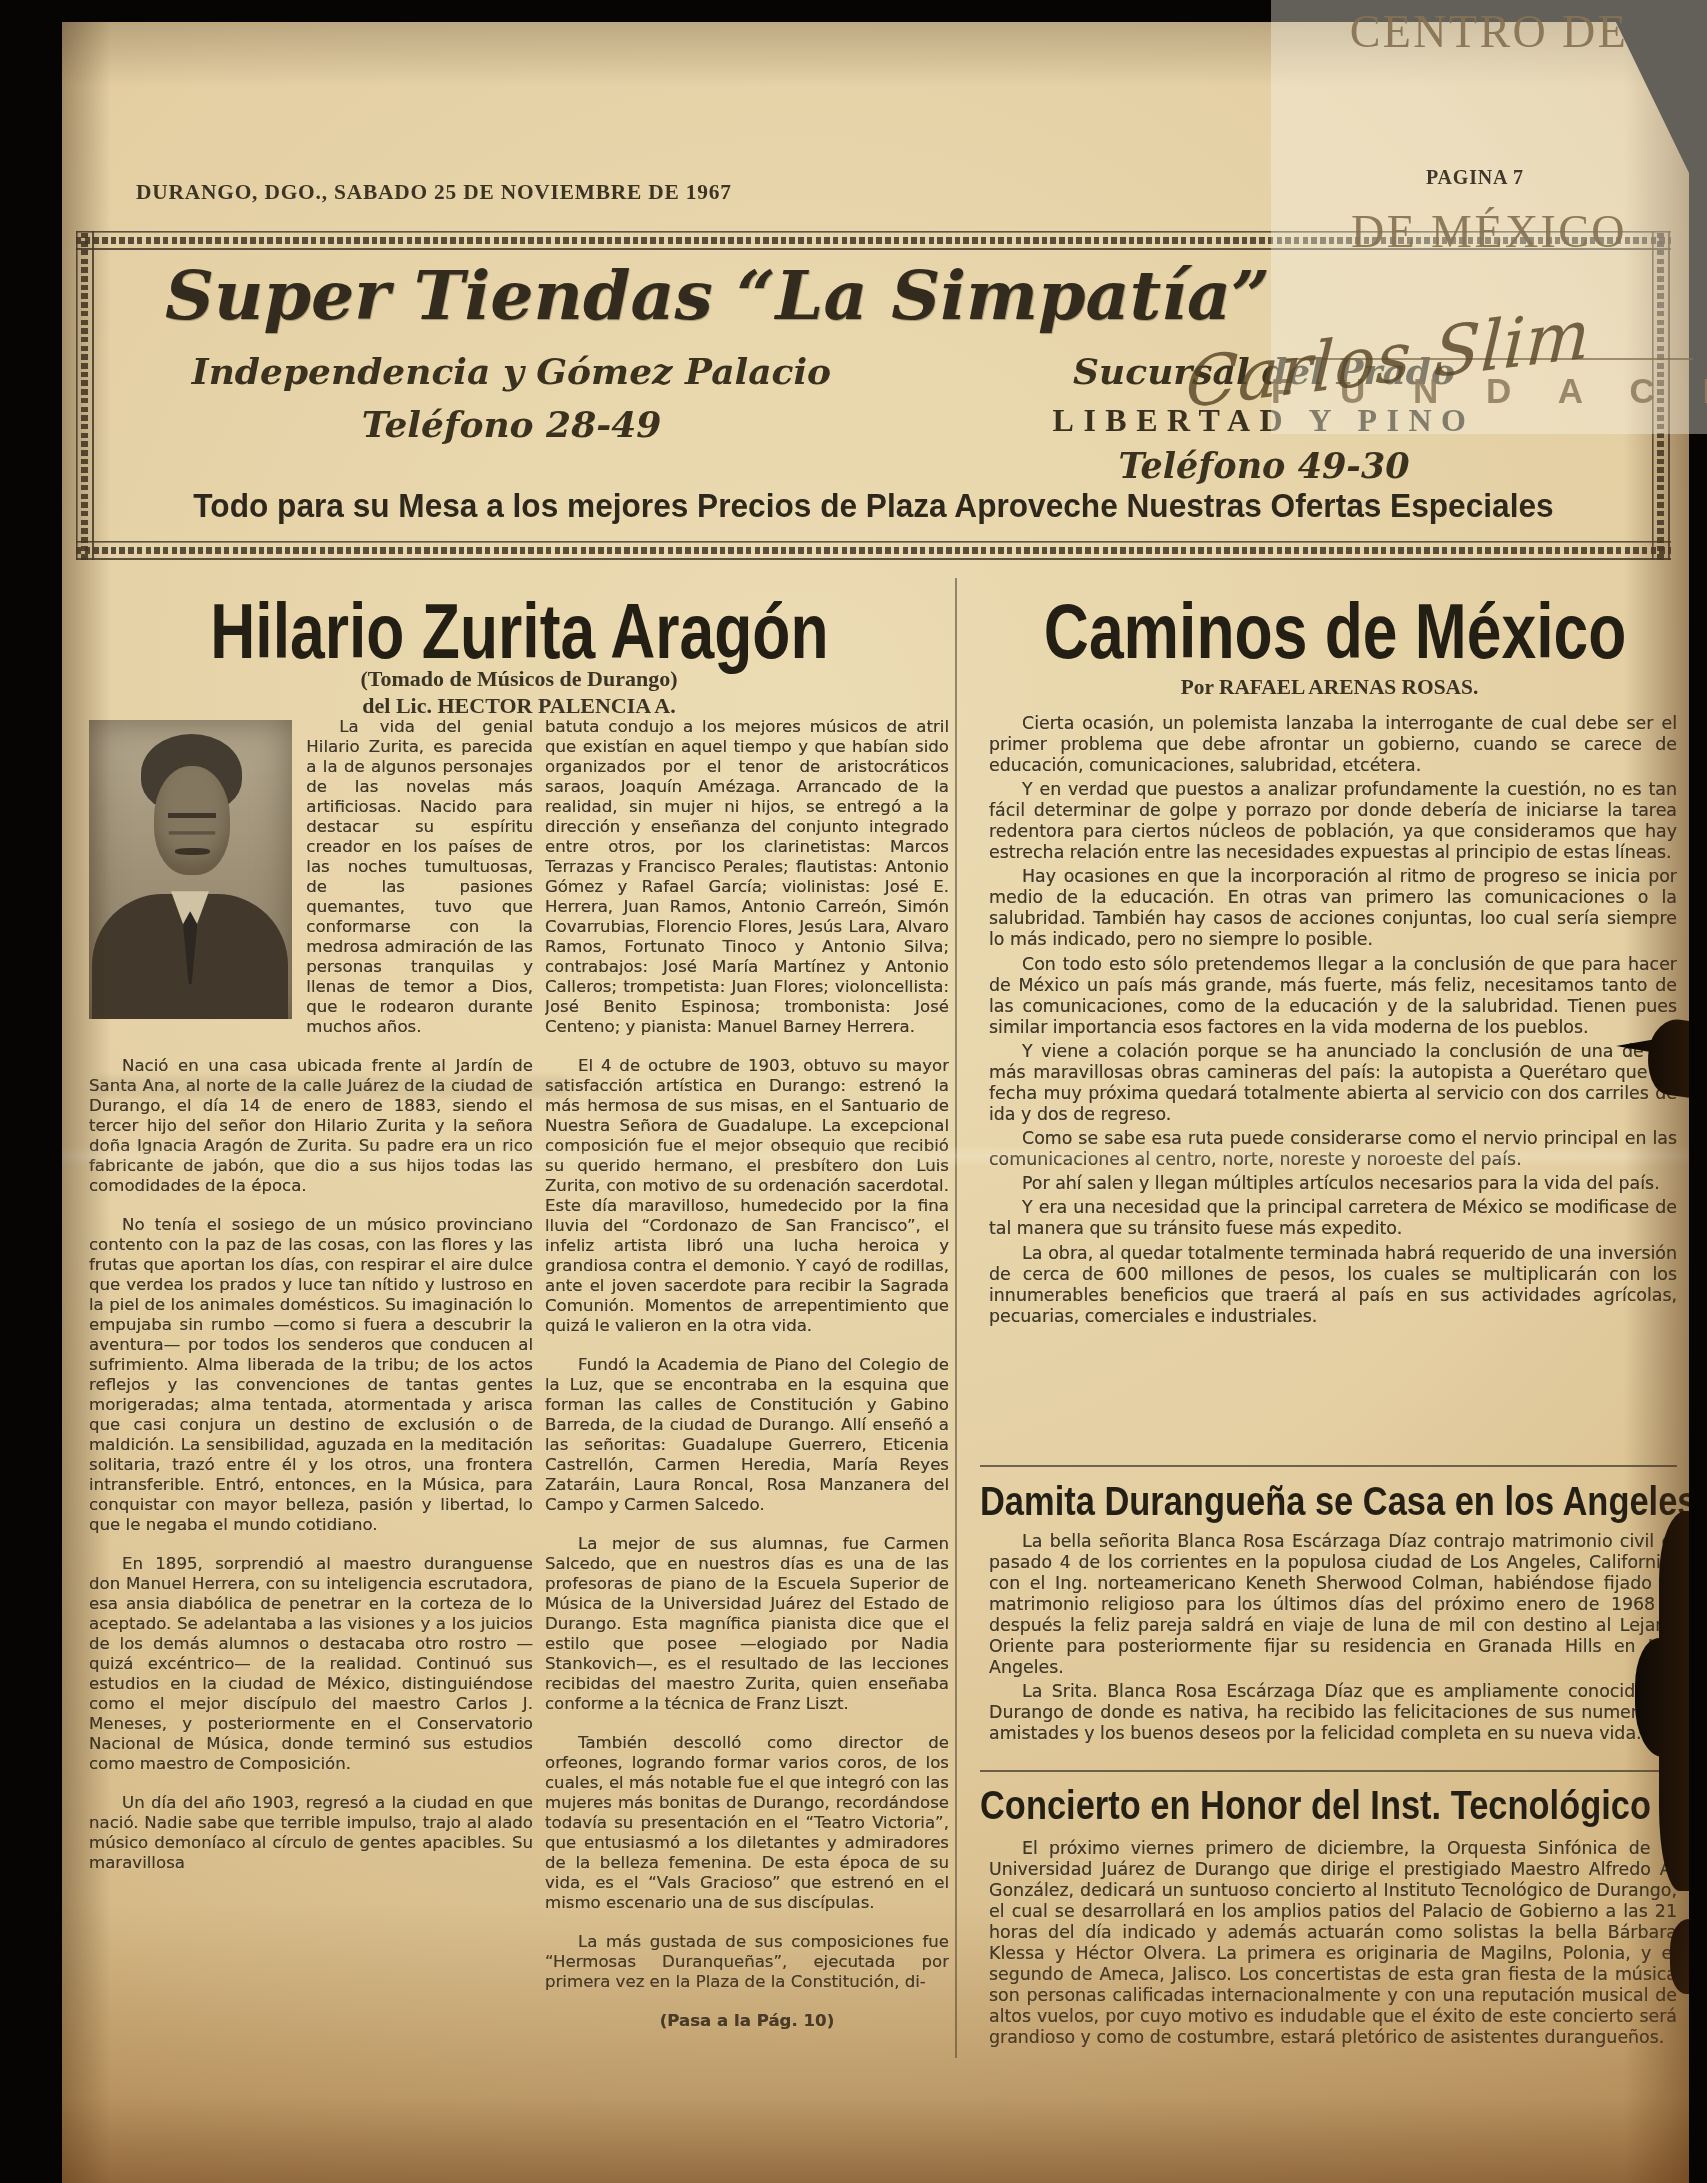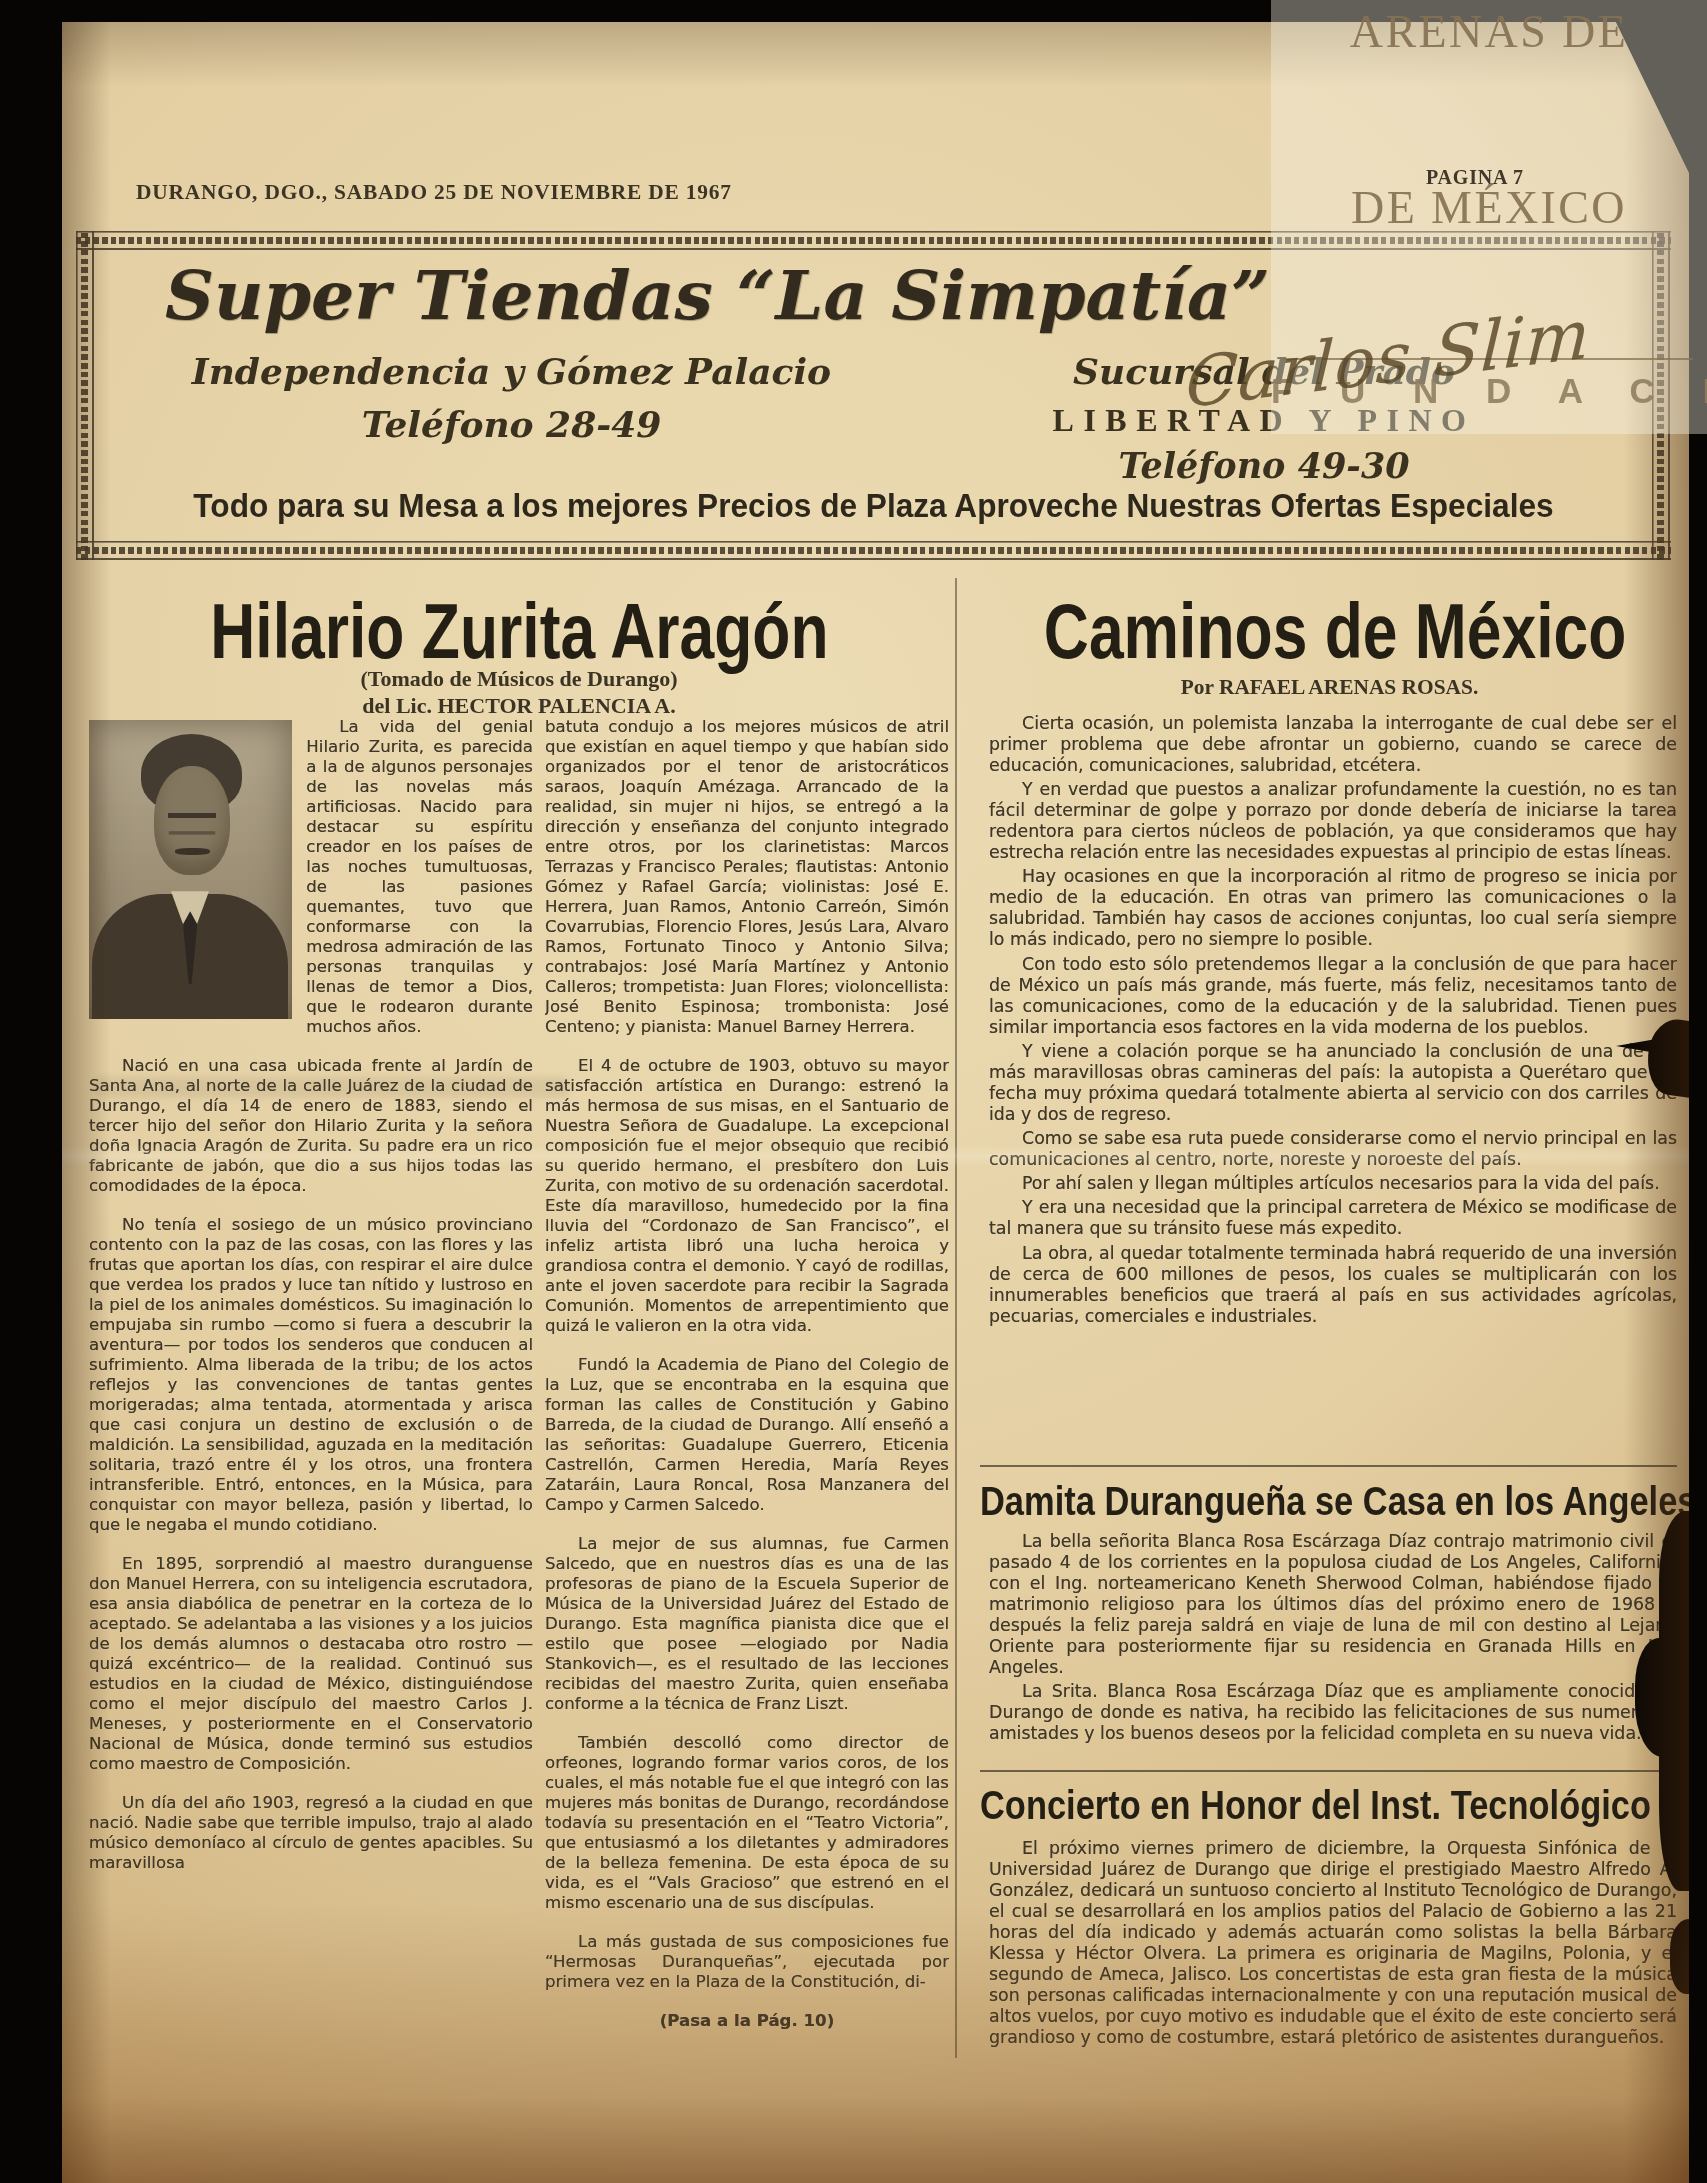--- a/index.html
+++ b/index.html
@@ -216,19 +216,19 @@
   <div class="blob blob-a2"></div>
   <div class="blob blob-b"></div>
   <div class="blob blob-b2"></div>
   <div class="blob blob-c"></div>
   <div class="crease"></div>
   <div class="vignette"></div>
 </div>
 
 <div class="pagina">PAGINA 7</div>
 <div id="wm">
-  <div class="wm-line" style="top:4.8px">ARENAS DE</div>
-  <div class="wm-line" style="top:181px">DE MÉXICO</div>
+  <div class="wm-line" style="top:4.8px">CENTRO DE</div>
+  <div class="wm-line" style="top:205px">DE MÉXICO</div>
   <div class="wm-rule"></div>
   <div class="wm-fund">F U N D A C I Ó N</div>
 </div>
 <div id="signature">Carlos Slim</div>
 
 
 </body></html>

